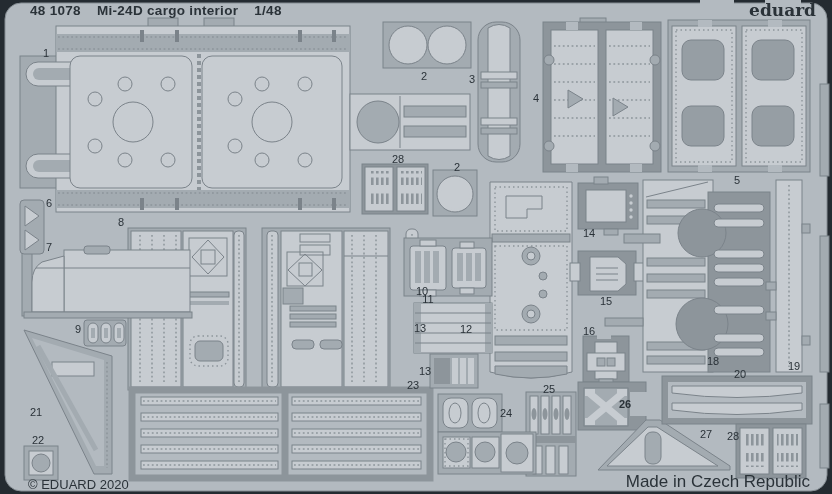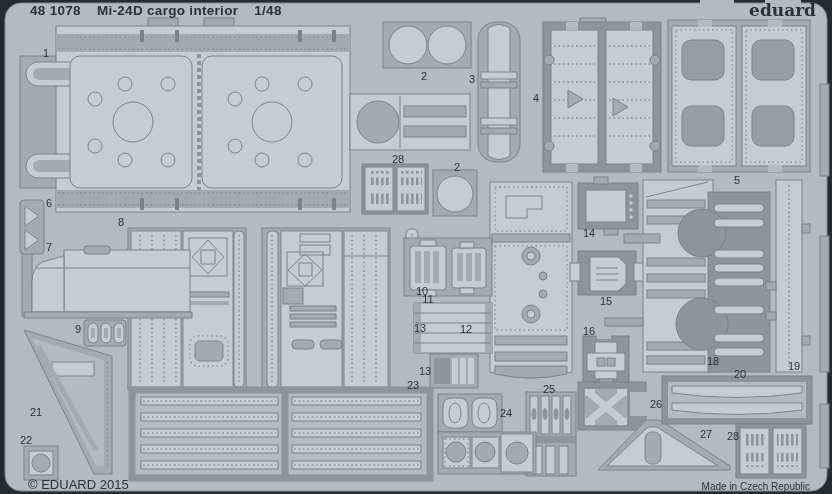--- a/index.html
+++ b/index.html
@@ -17,21 +17,21 @@
   .ln{fill:none;stroke:var(--outline);stroke-width:1;}
   .d{fill:none;stroke:var(--frame);stroke-width:1.5;stroke-dasharray:1.8 2.6;}
   .dl{fill:none;stroke:var(--lightc);stroke-width:1.5;stroke-dasharray:1.8 2.6;}
   .dn{fill:none;stroke:var(--frame);stroke-width:1.4;stroke-dasharray:1.5 3;}
   
   .hdr{position:absolute;top:3px;left:30px;display:flex;gap:16px;
        font-weight:bold;font-size:13.5px;color:var(--text);letter-spacing:.3px;white-space:nowrap;}
   .brand{position:absolute;top:0px;right:16px;font-family:"DejaVu Serif",serif;
          font-weight:bold;font-size:17px;color:var(--text);}
   .ftl{position:absolute;bottom:2px;left:28px;font-size:13px;color:var(--text);}
-  .ftr{position:absolute;bottom:2px;right:22px;font-size:10px;color:var(--text);text-align:center;}
+  .ftr{position:absolute;bottom:2px;right:22px;font-size:17px;color:var(--text);text-align:center;}
   .plabel{position:absolute;transform:translate(-50%,-50%);font-size:11px;
           color:var(--text);line-height:1;}
 </style>
 </head>
 <body>
 
 <div class="page">
 
 <svg width="832" height="494" viewBox="0 0 832 494">
   <defs>
@@ -495,21 +495,21 @@
     <rect x="300" y="388" width="70" height="5" class="fr"></rect>
   </g>
 </svg>
 
   <div class="hdr">
     <span>48 1078</span>
     <span>Mi-24D cargo interior</span>
     <span>1/48</span>
   </div>
   <div class="brand">eduard</div>
-  <div class="ftl">© EDUARD 2015</div>
+  <div class="ftl">© EDUARD 2020</div>
   <div class="ftr">Made in Czech Republic</div>
   <div id="labels">
       <span class="plabel" style="left: 46px; top: 53px;">1</span>
       <span class="plabel" style="left: 424px; top: 76px;">2</span>
       <span class="plabel" style="left: 472px; top: 79px;">3</span>
       <span class="plabel" style="left: 398px; top: 159px;">28</span>
       <span class="plabel" style="left: 457px; top: 167px;">2</span>
       <span class="plabel" style="left: 536px; top: 98px;">4</span>
       <span class="plabel" style="left: 737px; top: 180px;">5</span>
       <span class="plabel" style="left: 49px; top: 203px;">6</span>
@@ -521,21 +521,21 @@
       <span class="plabel" style="left: 466px; top: 299px; margin-top: 30px;">12</span>
       <span class="plabel" style="left: 420px; top: 328px;">13</span>
       <span class="plabel" style="left: 589px; top: 233px;">14</span>
       <span class="plabel" style="left: 606px; top: 301px;">15</span>
       <span class="plabel" style="left: 589px; top: 331px;">16</span>
       <span class="plabel" style="left: 425px; top: 371px;">13</span>
       <span class="plabel" style="left: 713px; top: 361px;">18</span>
       <span class="plabel" style="left: 770px; top: 366px; margin-left: 24px;">19</span>
       <span class="plabel" style="left: 740px; top: 374px;">20</span>
       <span class="plabel" style="left: 36px; top: 412px;">21</span>
-      <span class="plabel" style="left: 26px; top: 440px;">22</span>
+      <span class="plabel" style="left: 38px; top: 440px;">22</span>
       <span class="plabel" style="left: 413px; top: 385px;">23</span>
       <span class="plabel" style="left: 506px; top: 413px;">24</span>
       <span class="plabel" style="left: 549px; top: 389px;">25</span>
-      <span class="plabel" style="left: 656px; top: 404px;">26</span>
+      <span class="plabel" style="left: 625px; top: 404px; font-weight: bold;">26</span>
       <span class="plabel" style="left: 706px; top: 434px;">27</span>
       <span class="plabel" style="left: 733px; top: 436px;">28</span>
     </div>
 </div>
 
 </body></html>

